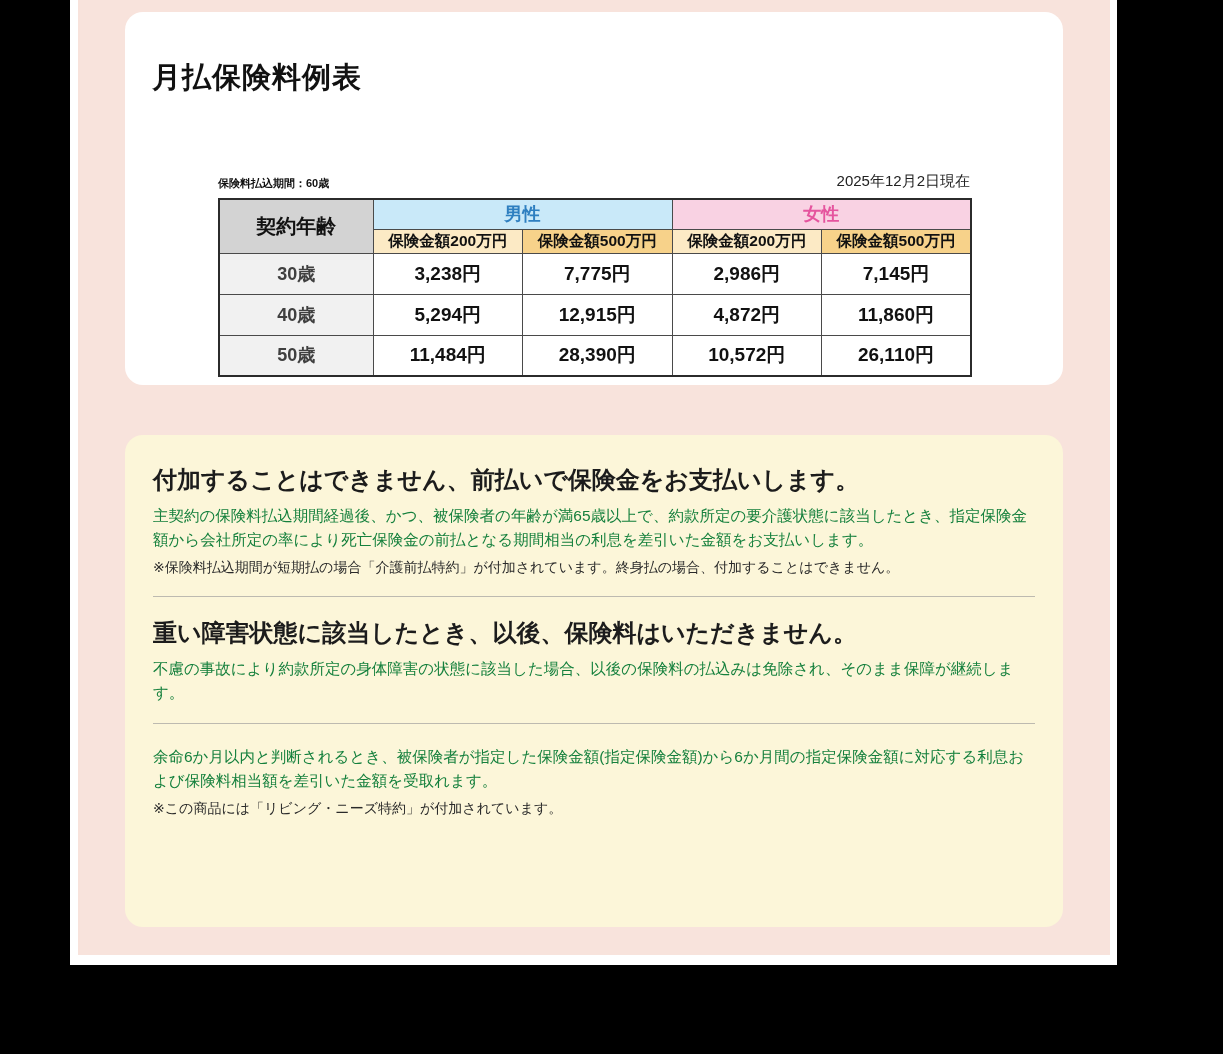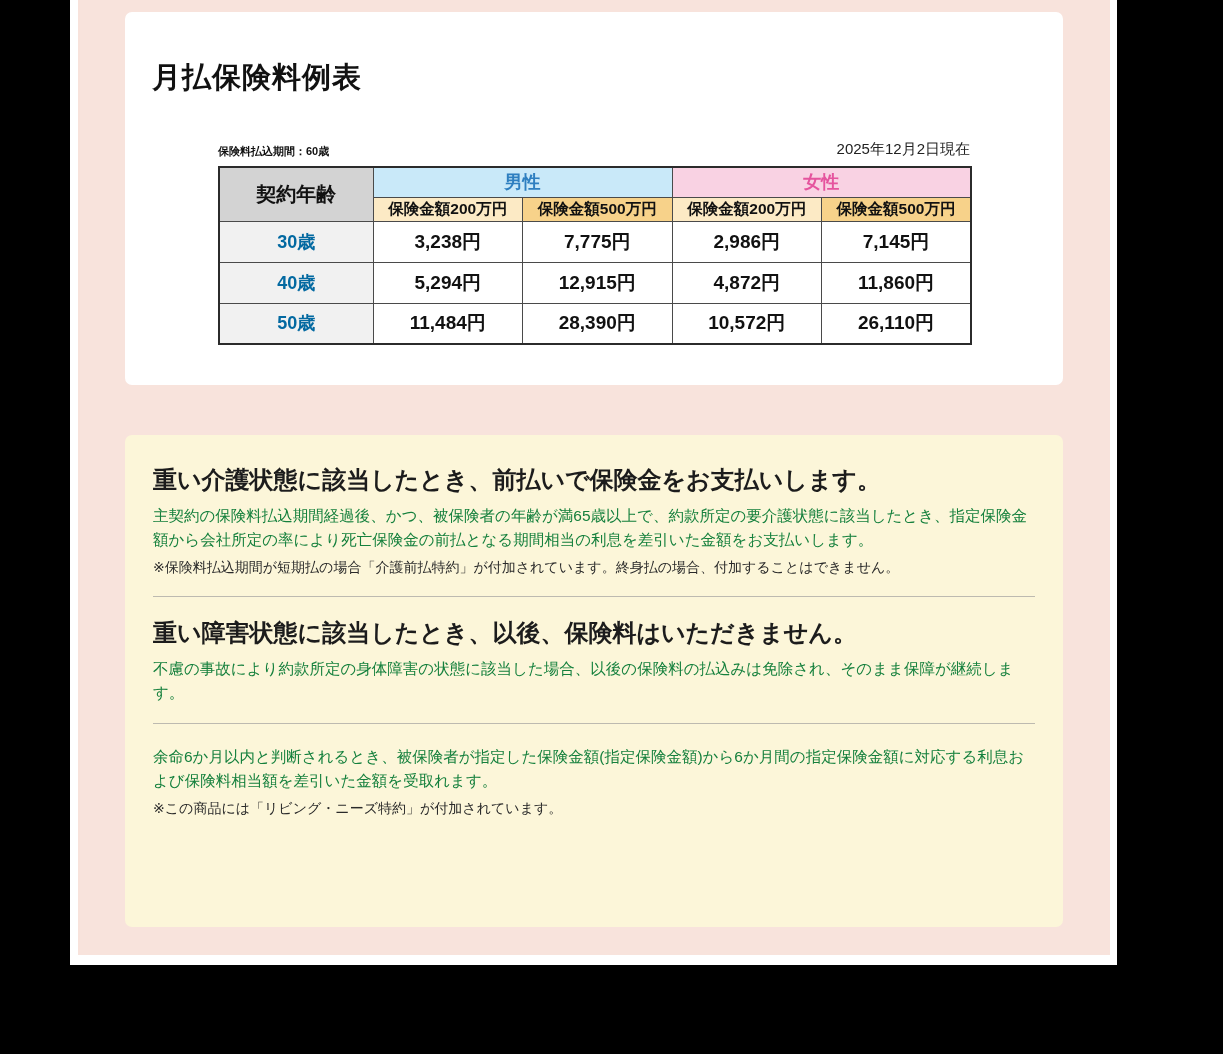--- a/index.html
+++ b/index.html
@@ -15,21 +15,21 @@
     position:absolute; left:70px; top:0;
     width:1047px; height:965px;
     background:#ffffff;
   }
   .pink-bg {
     position:absolute; left:8px; top:0; right:7px; bottom:10px;
     background:#f8e3dc;
   }
   .card {
     width:938px; margin-left:47px;
-    border-radius:7px;
+    border-radius:18px;
   }
   .card-white {
     background:#ffffff;
     height:373px;
     padding:46px 27px 0 27px;
     position:relative; top:12px;
   }
   .card-cream {
     background:#fcf6d9;
     height:492px;
@@ -41,39 +41,39 @@
   .page-title {
     font-size:29px; font-weight:bold; color:#111;
     letter-spacing:1px; margin:0;
   }
   .table-area { width:752px; margin:42px 0 0 66px; }
   .table-meta {
     display:flex; justify-content:space-between; align-items:flex-end;
     margin-bottom:7px;
   }
   .period-label { font-size:11px; font-weight:bold; color:#111; }
-  .as-of-date  { font-size:15px; color:#222; }
+  .as-of-date  { font-size:15px; color:#222;margin-top:32px; }
   table.premium {
     border-collapse:collapse; table-layout:fixed;
     width:752px; border:2px solid #2b2b2b;padding-left:24px;
   }
   table.premium th, table.premium td {
     border:1px solid #4a4a4a; text-align:center; padding:0;
   }
   col.c-age { width:154px; }
   col.c-val { width:149.5px; }
   th.corner { background:#d3d3d3; font-size:20px; color:#111; }
   th.gender { height:30px; font-size:18px; font-weight:bold; }
   th.gender-male   { background:#c9e9f9; color:#2e7fc0; }
   th.gender-female { background:#f9d2e3; color:#e5549e; }
   th.amount { height:24px; font-size:15.5px; color:#111; }
   th.amount-light { background:#fceac5; }
   th.amount-dark  { background:#f7d28a;margin-left:18px; }
   tr.data-row { height:41px; }
-  tr.data-row th.age { background:#f1f1f1; font-size:18px; color:#0369a1; }
+  tr.data-row th.age { background:#f1f1f1; font-size:18px; color:#404040; }
   tr.data-row td.val { background:#ffffff; font-size:19px; font-weight:bold; color:#111; }
   .section h2 {
     font-size:24px; font-weight:bold; color:#1c1c1c;
     margin:0 0 9px 0; line-height:1.25;
   }
   .section p.body {
     font-size:15.5px; color:#15803d; line-height:1.55; margin:0;
   }
   .section p.note {
     font-size:14px; color:#2a2a2a; line-height:1.5; margin:5px 0 0 0;
@@ -142,21 +142,21 @@
               <td class="val">26,110円</td>
             </tr>
           </tbody>
         </table>
       </div>
     </div>
 
     <div class="card card-cream">
 
       <div class="section">
-        <h2>重い介護状態に該当したとき、前払いで保険金をお支払いします。</h2>
+        <h2>付加することはできません、前払いで保険金をお支払いします。</h2>
         <p class="body">主契約の保険料払込期間経過後、かつ、被保険者の年齢が満65歳以上で、約款所定の要介護状態に該当したとき、指定保険金額から会社所定の率により死亡保険金の前払となる期間相当の利息を差引いた金額をお支払いします。</p>
         <p class="note">※保険料払込期間が短期払の場合「介護前払特約」が付加されています。終身払の場合、付加することはできません。</p>
       </div>
 
       <hr class="divider">
 
       <div class="section">
         <h2>重い障害状態に該当したとき、以後、保険料はいただきません。</h2>
         <p class="body">不慮の事故により約款所定の身体障害の状態に該当した場合、以後の保険料の払込みは免除され、そのまま保障が継続します。</p>
       </div>

